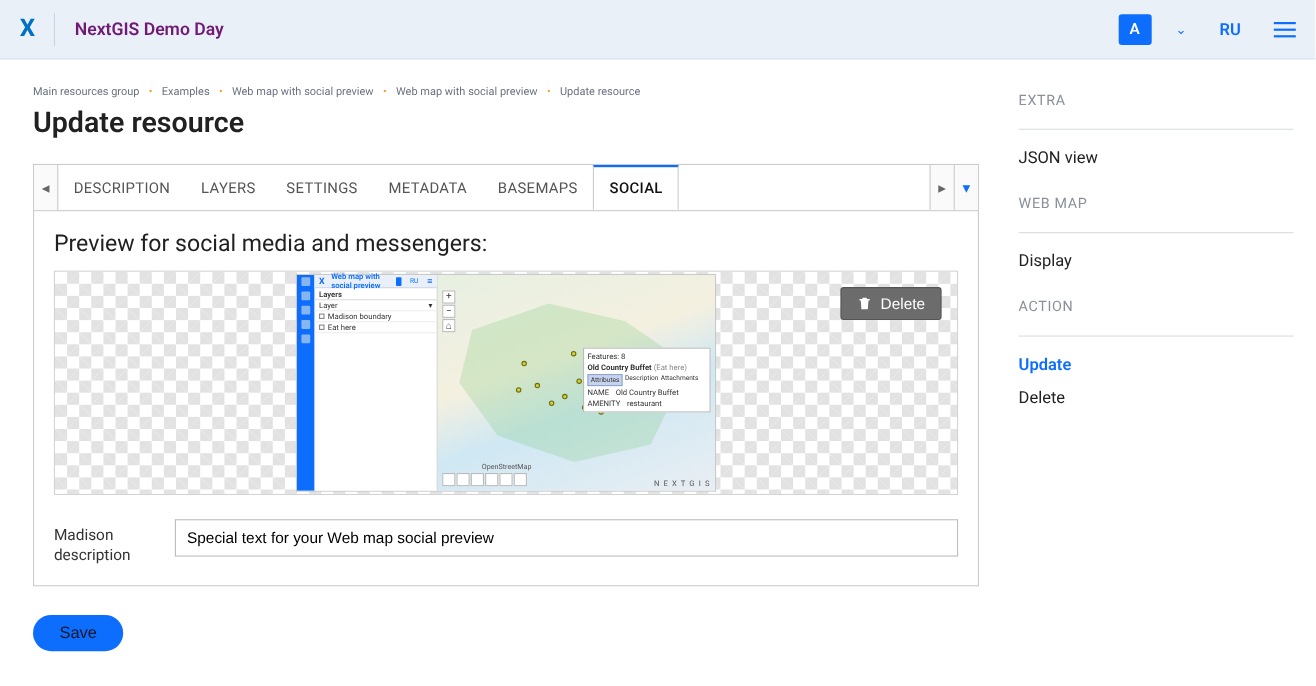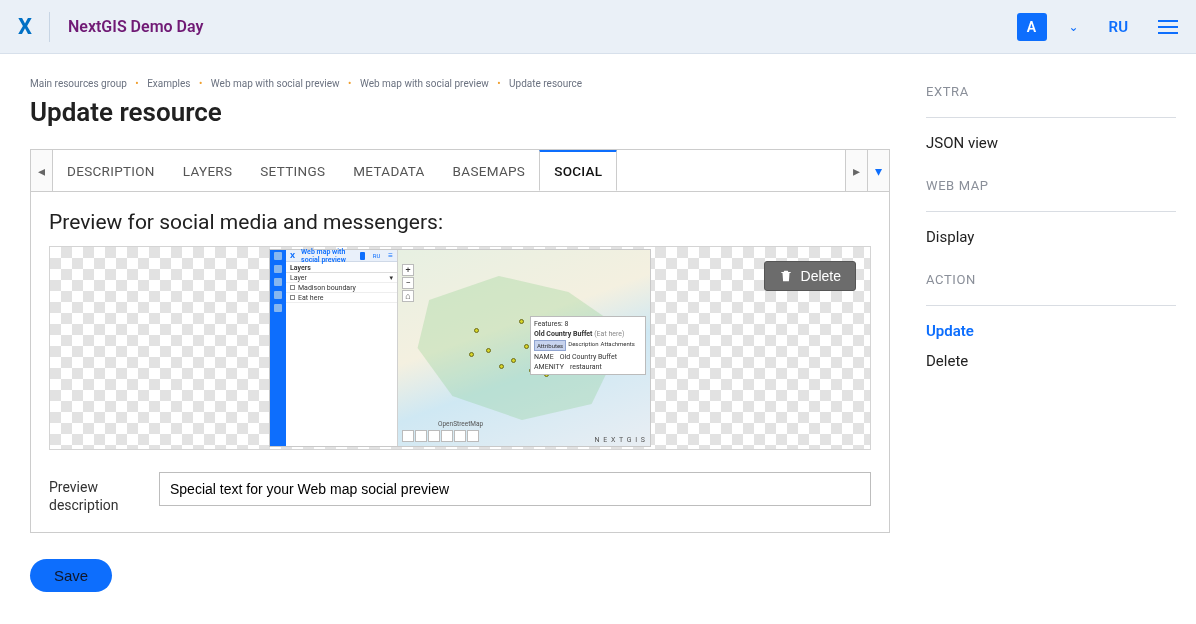--- a/index.html
+++ b/index.html
@@ -277,21 +277,21 @@
                 <b></b>
                 <b></b>
                 <b></b>
               </div>
             <div class="mini-brand">N E X T G I S</div>
           </div>
         </div>
       </div>
 
       <div class="form-row">
-        <div class="form-label">Preview description</div>
+        <div class="form-label">Madison description</div>
         <input class="form-input" type="text" value="Special text for your Web map social preview" style="">
       </div>
     </div>
 
     <button class="save-btn">Save</button>
   </div>
 
   <div class="side-col">
     <div class="side-block">
       <div class="side-heading">EXTRA</div>

